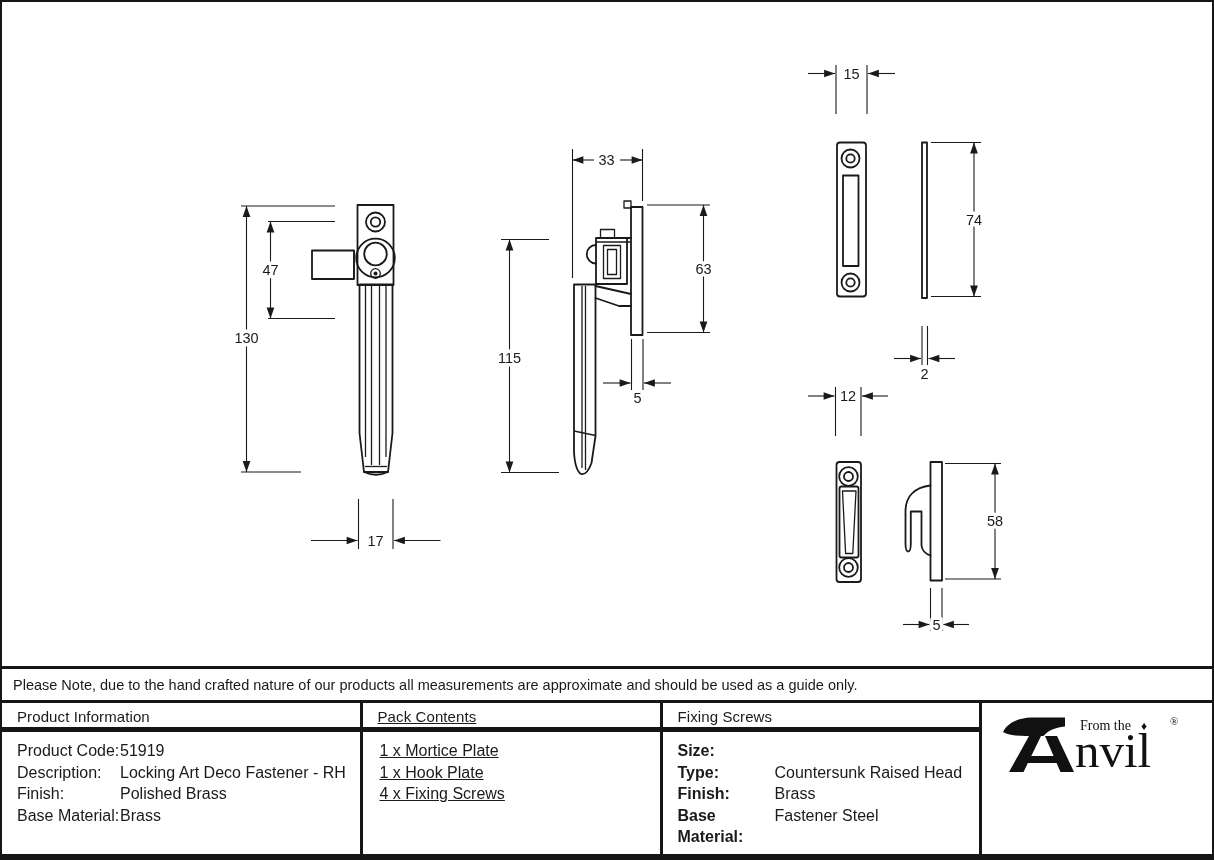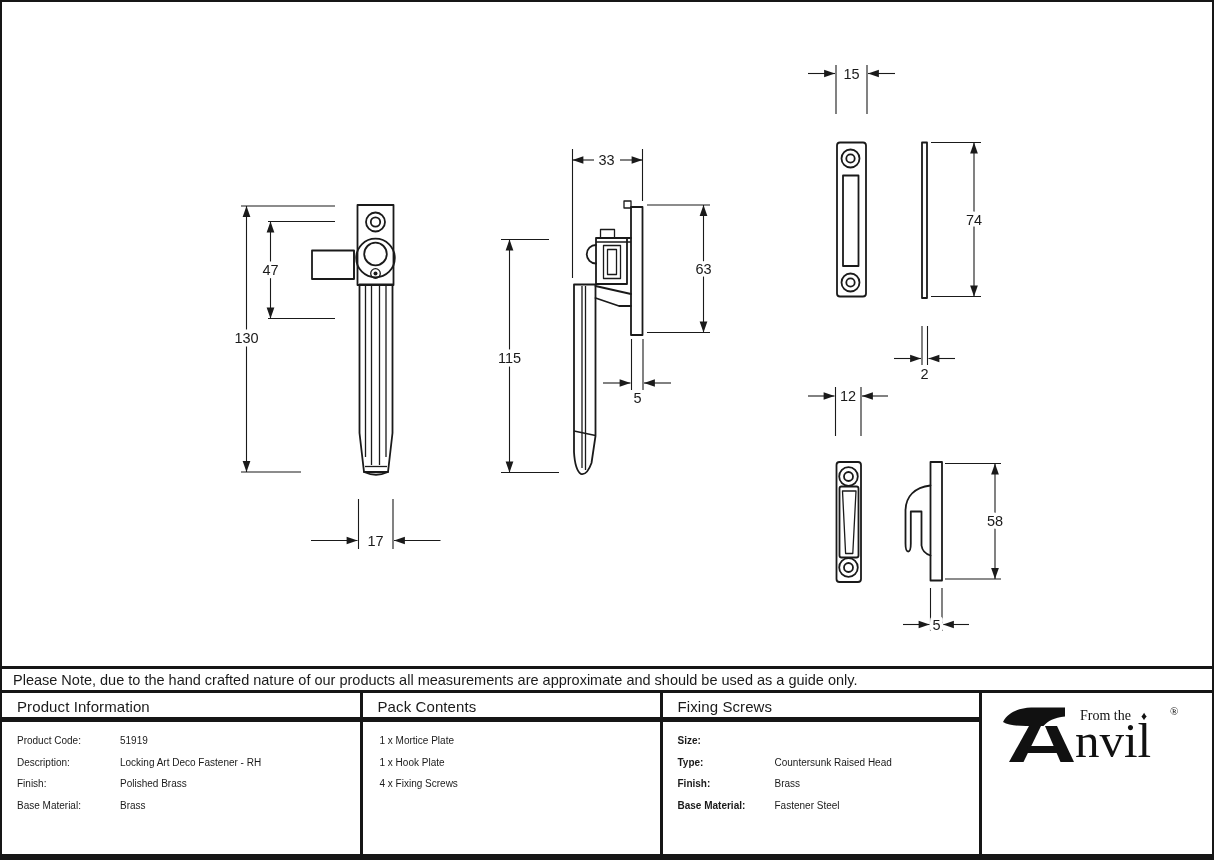--- a/index.html
+++ b/index.html
@@ -11,32 +11,32 @@
                   border-bottom:3px solid #161616; overflow:hidden; }
   svg.drawing { display:block; width:1209px; height:664px; }
 
   .part { fill:none; stroke:#1a1a1a; stroke-width:1.8; stroke-linejoin:round; stroke-linecap:round; }
   .part-thin { fill:none; stroke:#1a1a1a; stroke-width:1.3; stroke-linejoin:round; }
   .dim { fill:none; stroke:#1a1a1a; stroke-width:1.1; }
   .dimtext text { font-family:"Liberation Sans",sans-serif; font-size:14.5px; fill:#1a1a1a;
                   text-anchor:middle; stroke:#fff; stroke-width:7px; paint-order:stroke;
                   stroke-linejoin:round; }
 
-  .note-bar { flex:none; height:24px; box-sizing:border-box; border-bottom:3px solid #161616;
+  .note-bar { flex:none; height:34px; box-sizing:border-box; border-bottom:3px solid #161616;
               display:flex; align-items:center; padding-left:11px; font-size:14.5px; }
 
   .info-table { flex:1; display:flex; min-height:0;border-radius:18px; }
   .col { box-sizing:border-box; border-right:3px solid #161616; display:flex; flex-direction:column; }
   .col-product { width:360.5px; }
-  .col-pack    { width:300px; }
+  .col-pack    { width:300px;text-decoration:underline; }
   .col-screws  { width:319px; }
   .col-logo    { flex:1; border-right:none; align-items:center; }
   .col-header { flex:none; height:29px; box-sizing:border-box; border-bottom:5px solid #161616;
                 padding:5px 0 0 15px; font-size:15px; letter-spacing:0.1px; }
-  .col-body { padding:8px 10px 0 15px; font-size:10px; line-height:21.5px; }
+  .col-body { padding:8px 10px 0 15px; font-size:16px; line-height:21.5px; }
   .col-pack .col-body { padding-left:17px; }
   .kv-row { display:flex; }
   .col-product .kv-label { width:103px; flex:none; }
   .col-screws  .kv-label { width:97px;  flex:none;font-weight:bold; }
 
   .logo-wrap { margin-top:10px; }
   .logo-svg { display:block; width:192px; height:64px; }
   .logo-shape { fill:#111; stroke:none; }
   .logo-nvil { font-family:"Liberation Serif",serif; font-size:49px; fill:#111; }
   .logo-small { font-family:"Liberation Serif",serif; font-size:14px; fill:#111; }

